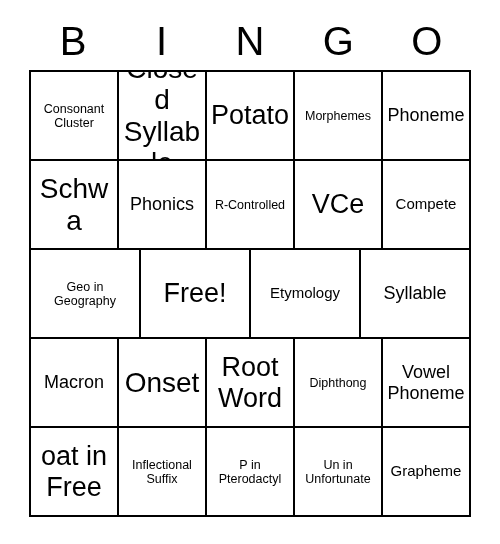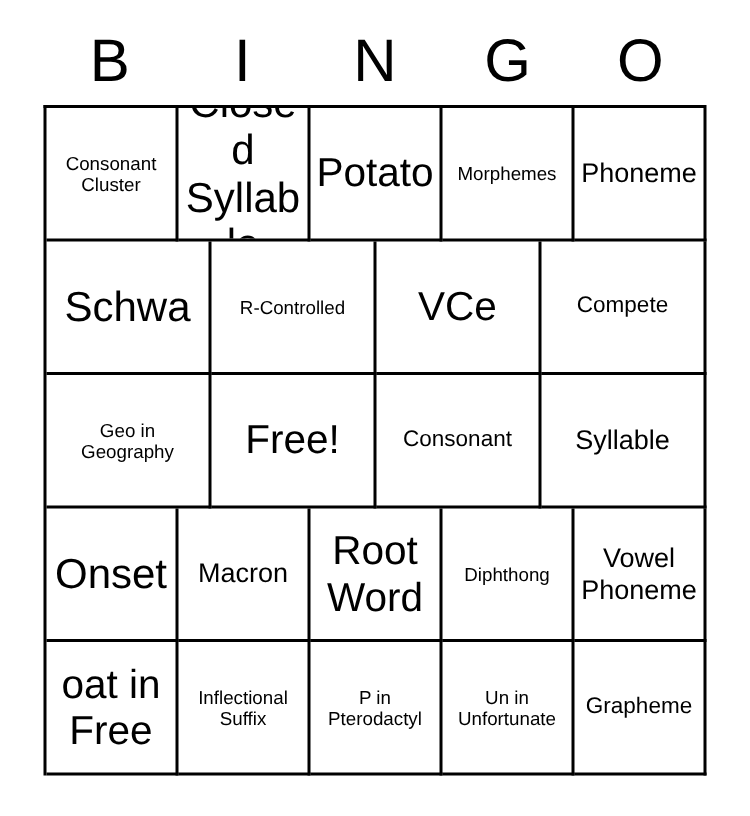--- a/index.html
+++ b/index.html
@@ -105,52 +105,55 @@
         </div>
       <div class="bingo-cell sz-m">
           <span class="cell-text">Phoneme</span>
         </div>
     </div>
 
     <div class="bingo-row">
       <div class="bingo-cell sz-l">
           <span class="cell-text">Schwa</span>
         </div>
+      <div class="bingo-cell sz-m">
+          <span class="cell-text">Phonics</span>
+        </div>
       <div class="bingo-cell sz-xs">
           <span class="cell-text">R-Controlled</span>
         </div>
       <div class="bingo-cell sz-xl">
           <span class="cell-text">VCe</span>
         </div>
       <div class="bingo-cell sz-s">
           <span class="cell-text">Compete</span>
         </div>
     </div>
 
     <div class="bingo-row">
       <div class="bingo-cell sz-xs">
           <span class="cell-text">Geo in Geography</span>
         </div>
       <div class="bingo-cell sz-xl">
           <span class="cell-text">Free!</span>
         </div>
       <div class="bingo-cell sz-s">
-          <span class="cell-text">Consonant</span>
+          <span class="cell-text">Etymology</span>
         </div>
       <div class="bingo-cell sz-m">
           <span class="cell-text">Syllable</span>
         </div>
     </div>
 
     <div class="bingo-row">
+      <div class="bingo-cell sz-m">
+          <span class="cell-text">Macron</span>
+        </div>
       <div class="bingo-cell sz-l">
           <span class="cell-text">Onset</span>
-        </div>
-      <div class="bingo-cell sz-m">
-          <span class="cell-text">Macron</span>
         </div>
       <div class="bingo-cell sz-xl">
           <span class="cell-text">Root Word</span>
         </div>
       <div class="bingo-cell sz-xs">
           <span class="cell-text">Diphthong</span>
         </div>
       <div class="bingo-cell sz-m">
           <span class="cell-text">Vowel Phoneme</span>
         </div>

